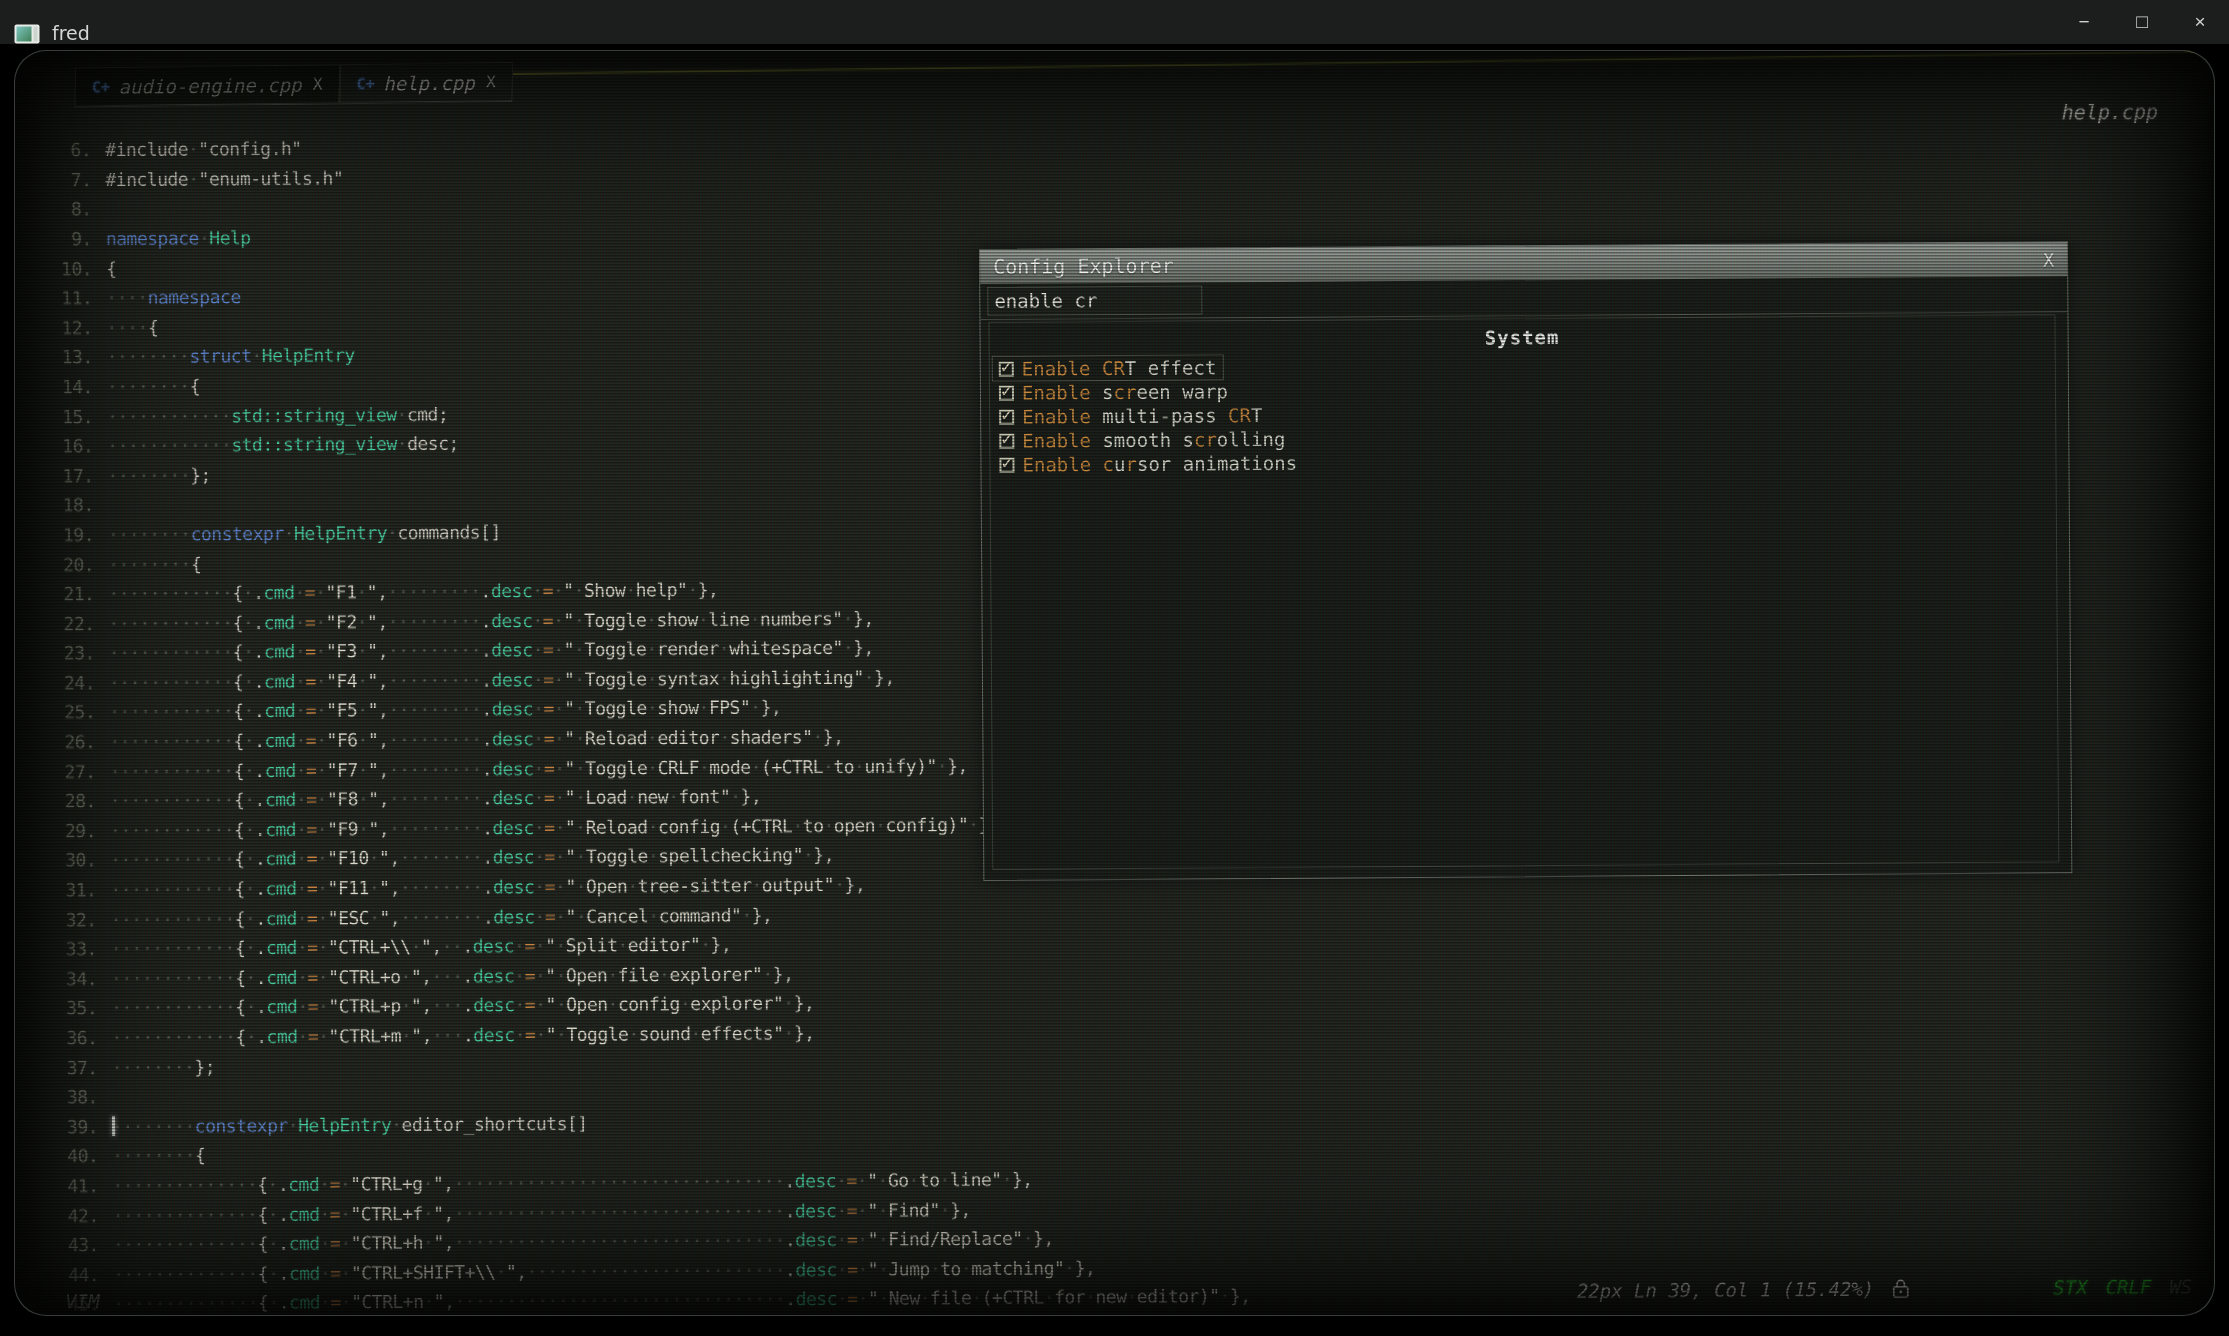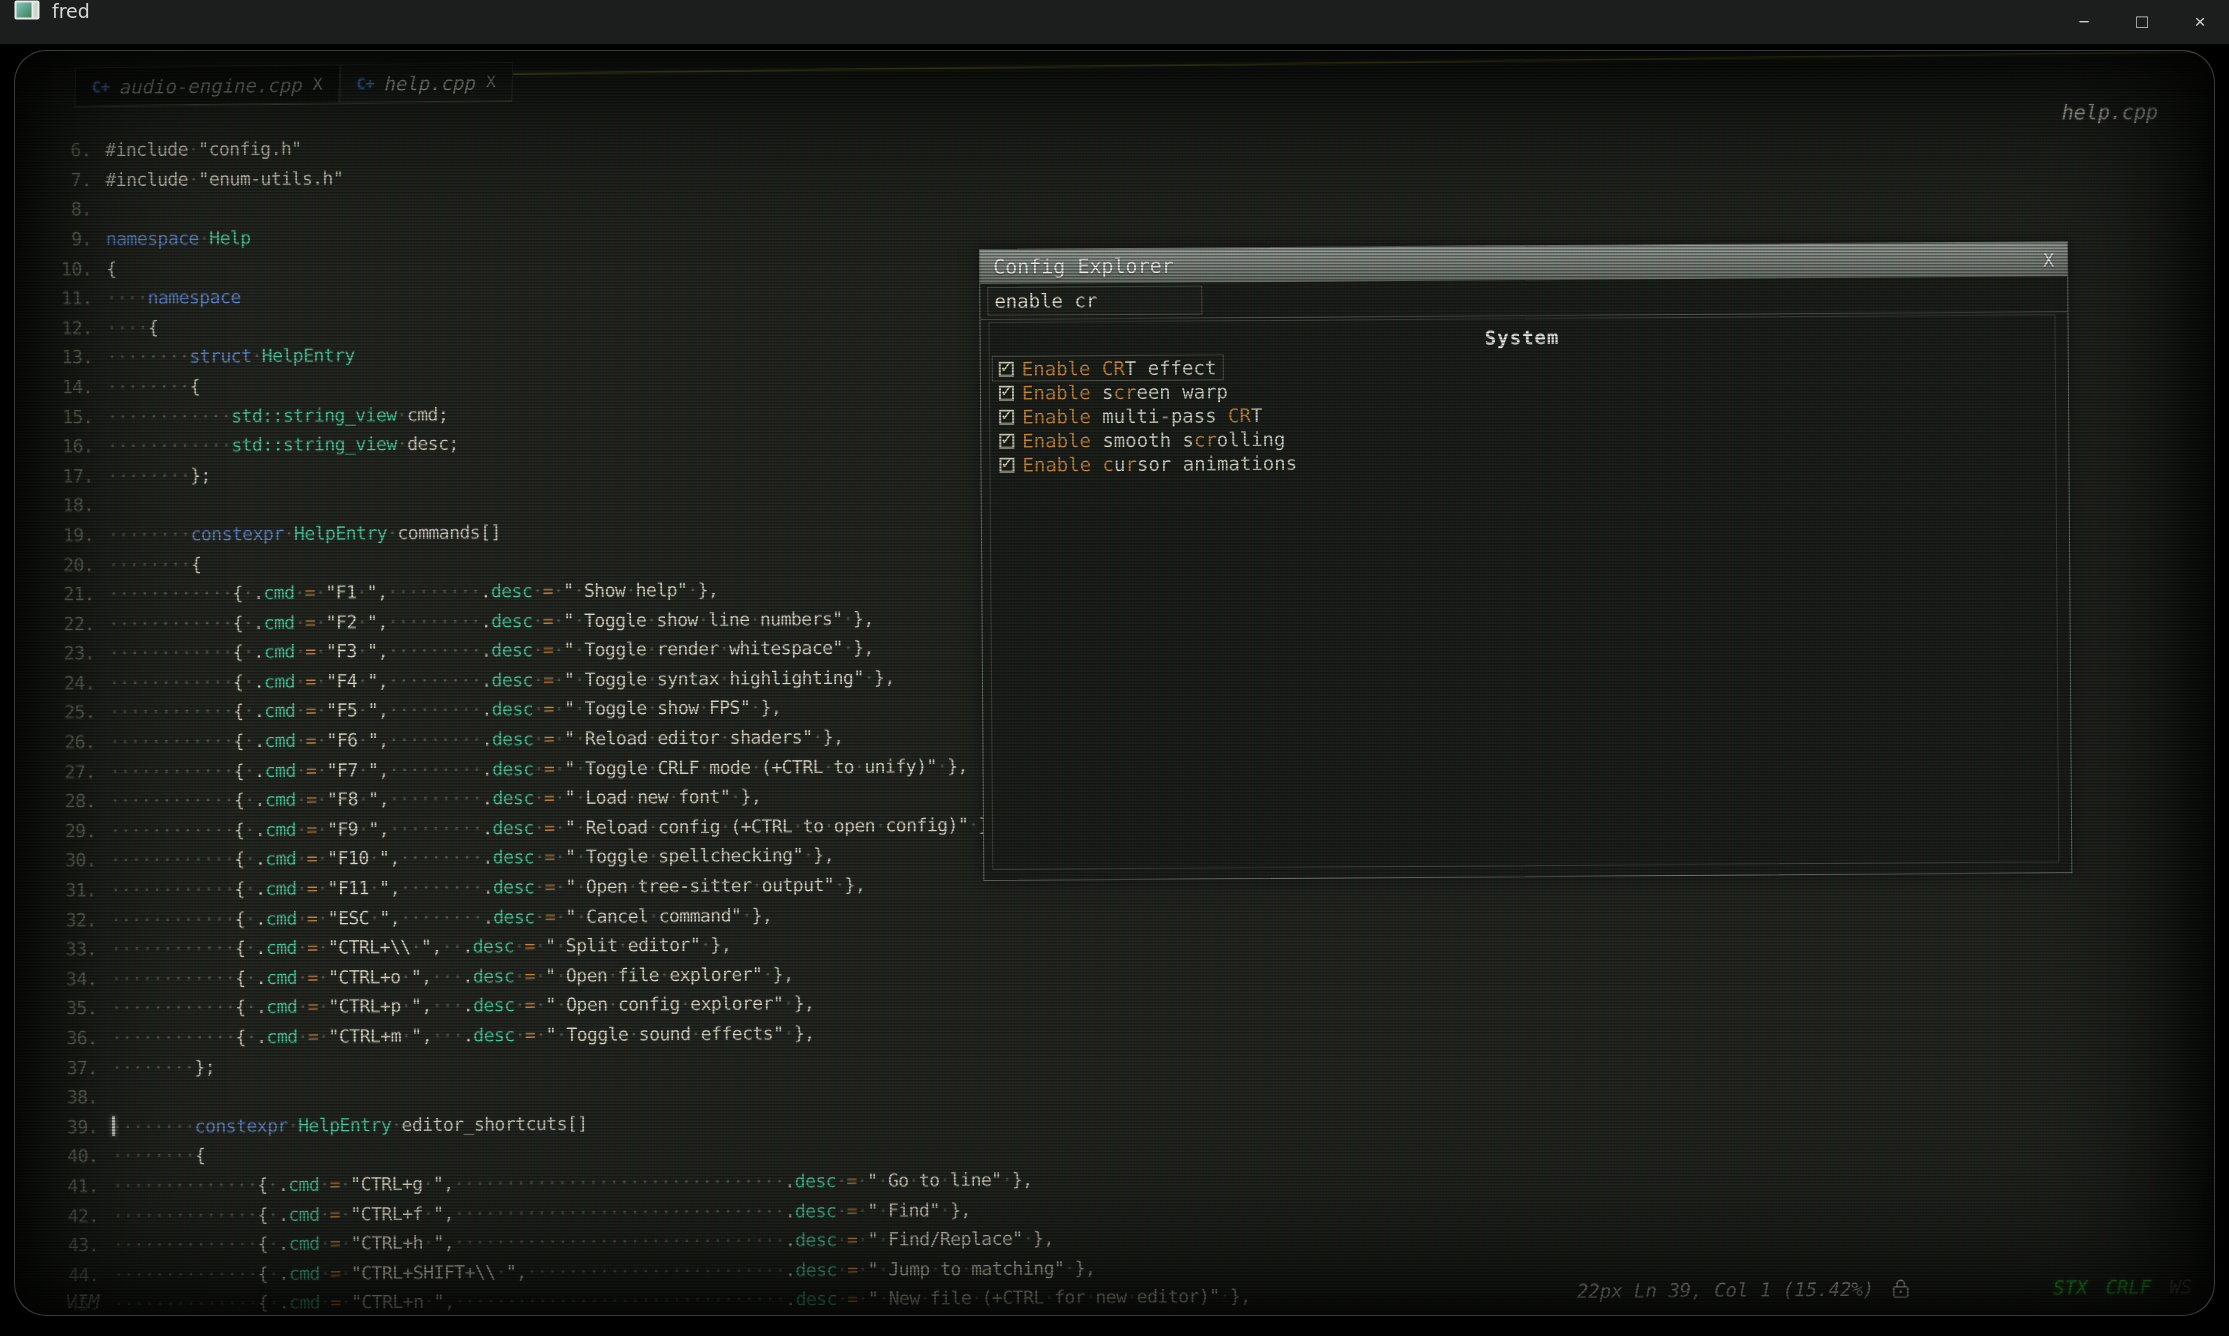--- a/index.html
+++ b/index.html
@@ -1,21 +1,21 @@
 <!DOCTYPE html>
 <html><head>
 <meta charset="utf-8">
 <style>
   * { margin:0; padding:0; box-sizing:border-box; }
   html,body { width:2229px; height:1336px; background:#050505; overflow:hidden;
     font-family:"DejaVu Sans", sans-serif; }
 
   
   .titlebar { position:absolute; left:0; top:0; right:0; height:44px; background:#1c1d1d;
-    display:flex; align-items:flex-start; padding-left:14px; gap:12px; z-index:100; }
+    display:flex; align-items:flex-end; padding-left:14px; gap:12px; z-index:100; }
   .app-title { color:#d6d6d6; font-size:19px; }
   .win-controls { margin-left:auto; display:flex; height:44px; }
   .win-btn { width:58px; height:44px; display:flex; align-items:center; justify-content:center;
     color:#d0d0d0; font-size:19px; background:transparent; border:none; cursor:default; }
 
   
   .screen-wrap { position:absolute; left:0; top:44px; right:0; bottom:0; background:#000; }
   .screen { position:absolute; left:14px; right:14px; top:6px; bottom:20px;
     background:#20231c; border-radius:32px; overflow:hidden;
     border:1px solid rgba(140,155,175,0.22); }

